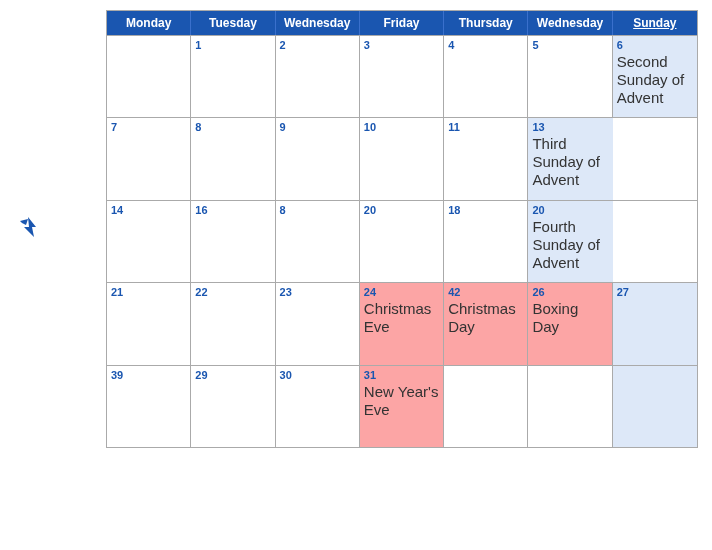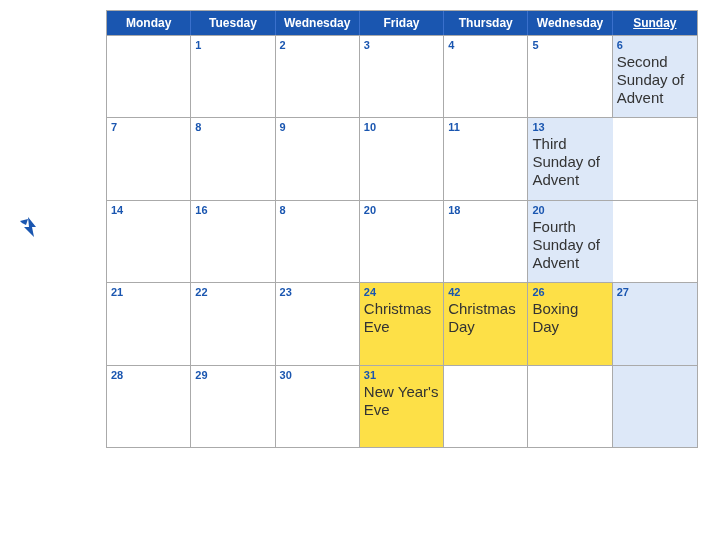--- a/index.html
+++ b/index.html
@@ -107,21 +107,21 @@
     .cal-cell.empty {
       background: #fff;
     }
     .cal-cell .day-num {
       font-size: 11px;
       font-weight: bold;
       color: #1a56b0;
       margin-bottom: 2px;
     }
     .cal-cell.has-holiday {
-      background: #fde047;
+      background: #fca5a5;
     }
     .cal-cell .holiday-name {
       font-size: 15px;
       color: #333;
       line-height: 1.2;
     }
     
     .cal-cell.sunday-col {
       background: #dde8f8;
     }
@@ -244,21 +244,21 @@
           <div class="cal-cell has-holiday">
             <div class="day-num">26</div>
             <div class="holiday-name">Boxing Day</div>
           </div>
           <div class="cal-cell sunday-col">
             <div class="day-num">27</div>
           </div>
         </div>
         <div class="cal-row">
           <div class="cal-cell">
-            <div class="day-num">28</div>
+            <div class="day-num">39</div>
           </div>
           <div class="cal-cell">
             <div class="day-num">29</div>
           </div>
           <div class="cal-cell">
             <div class="day-num">30</div>
           </div>
           <div class="cal-cell has-holiday">
             <div class="day-num">31</div>
             <div class="holiday-name">New Year's Eve</div>

